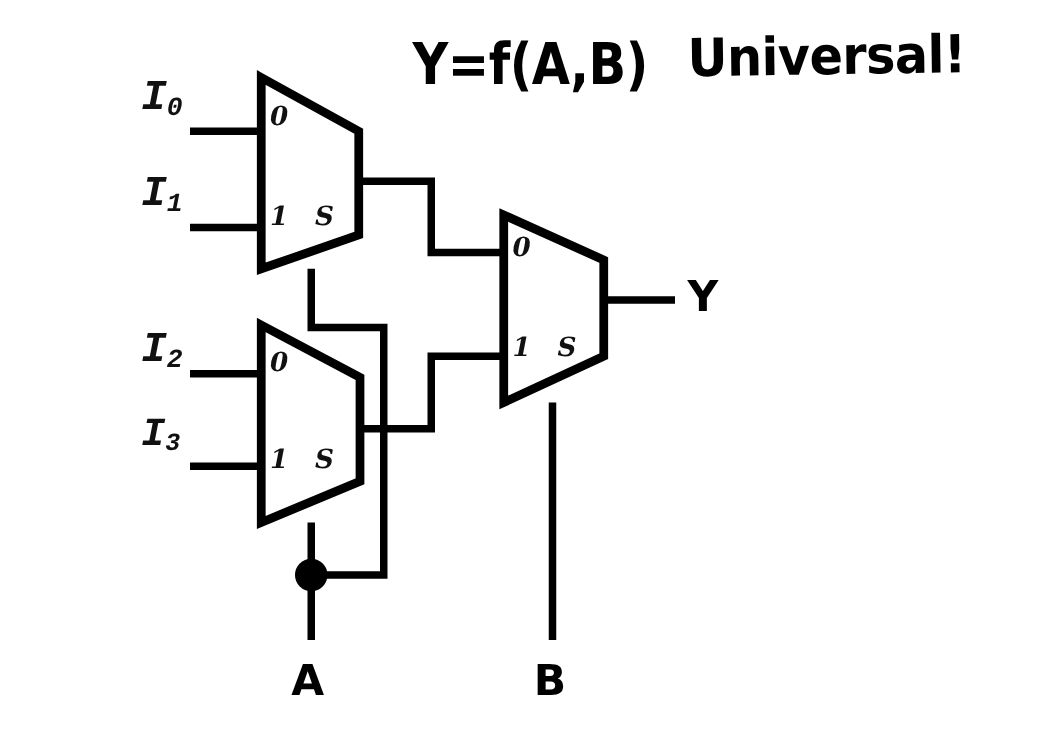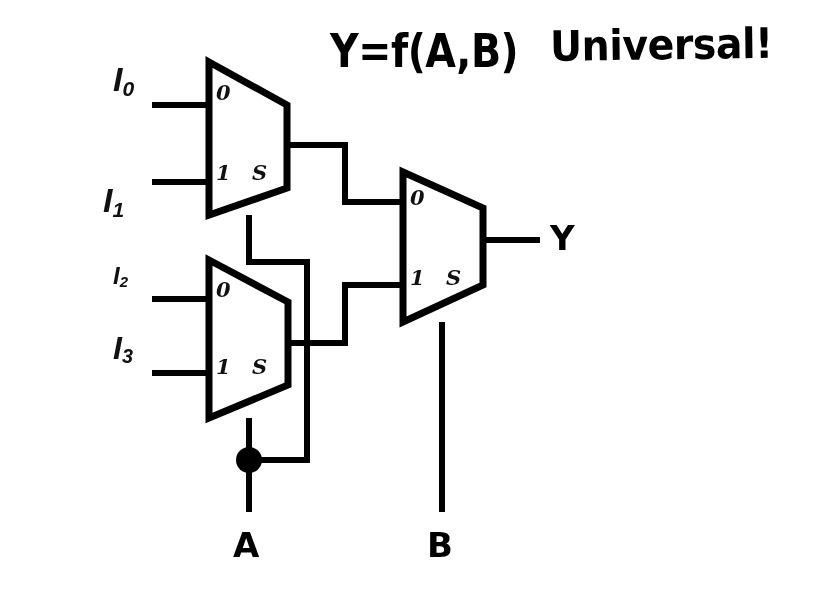--- a/index.html
+++ b/index.html
@@ -17,21 +17,21 @@
   }
   #schematic {
     position: absolute;
     left: 0;
     top: 0;
     width: 836px;
     height: 600px;
   }
   .port-label {
     position: absolute;
-    font-family: Liberation Sans, sans-serif;
+    font-family: Liberation Mono, monospace;
     font-weight: bold;
     font-style: italic;
     color: #111111;
     white-space: nowrap;
     line-height: 1;
   }
   .mux-pin {
     font-family: "DejaVu Serif", serif;
     font-style: italic;
     font-weight: bold;
@@ -68,22 +68,22 @@
     top: 28px;
     font-size: 46px;
   }
   #title-universal {
     left: 550px;
     top: 26px;
     font-size: 42px;
     transform: scaleX(0.94) rotate(-0.8deg);
   }
   #label-i0 { left: 113px; top: 62px; font-size: 34px; }
-  #label-i1 { left: 103px; top: 139px; font-size: 34px; margin-top: 44px; }
-  #label-i2 { left: 113px; top: 264px; font-size: 24px; }
+  #label-i1 { left: 113px; top: 139px; font-size: 34px; }
+  #label-i2 { left: 113px; top: 264px; font-size: 34px; }
   #label-i3 { left: 113px; top: 332px; font-size: 32px; }
   #label-y   { left: 550px; top: 221px; }
   #label-a   { left: 233px; top: 528px; }
   #label-b   { left: 427px; top: 528px; }
 </style>
 </head>
 <body>
 
 <div id="canvas">
 

